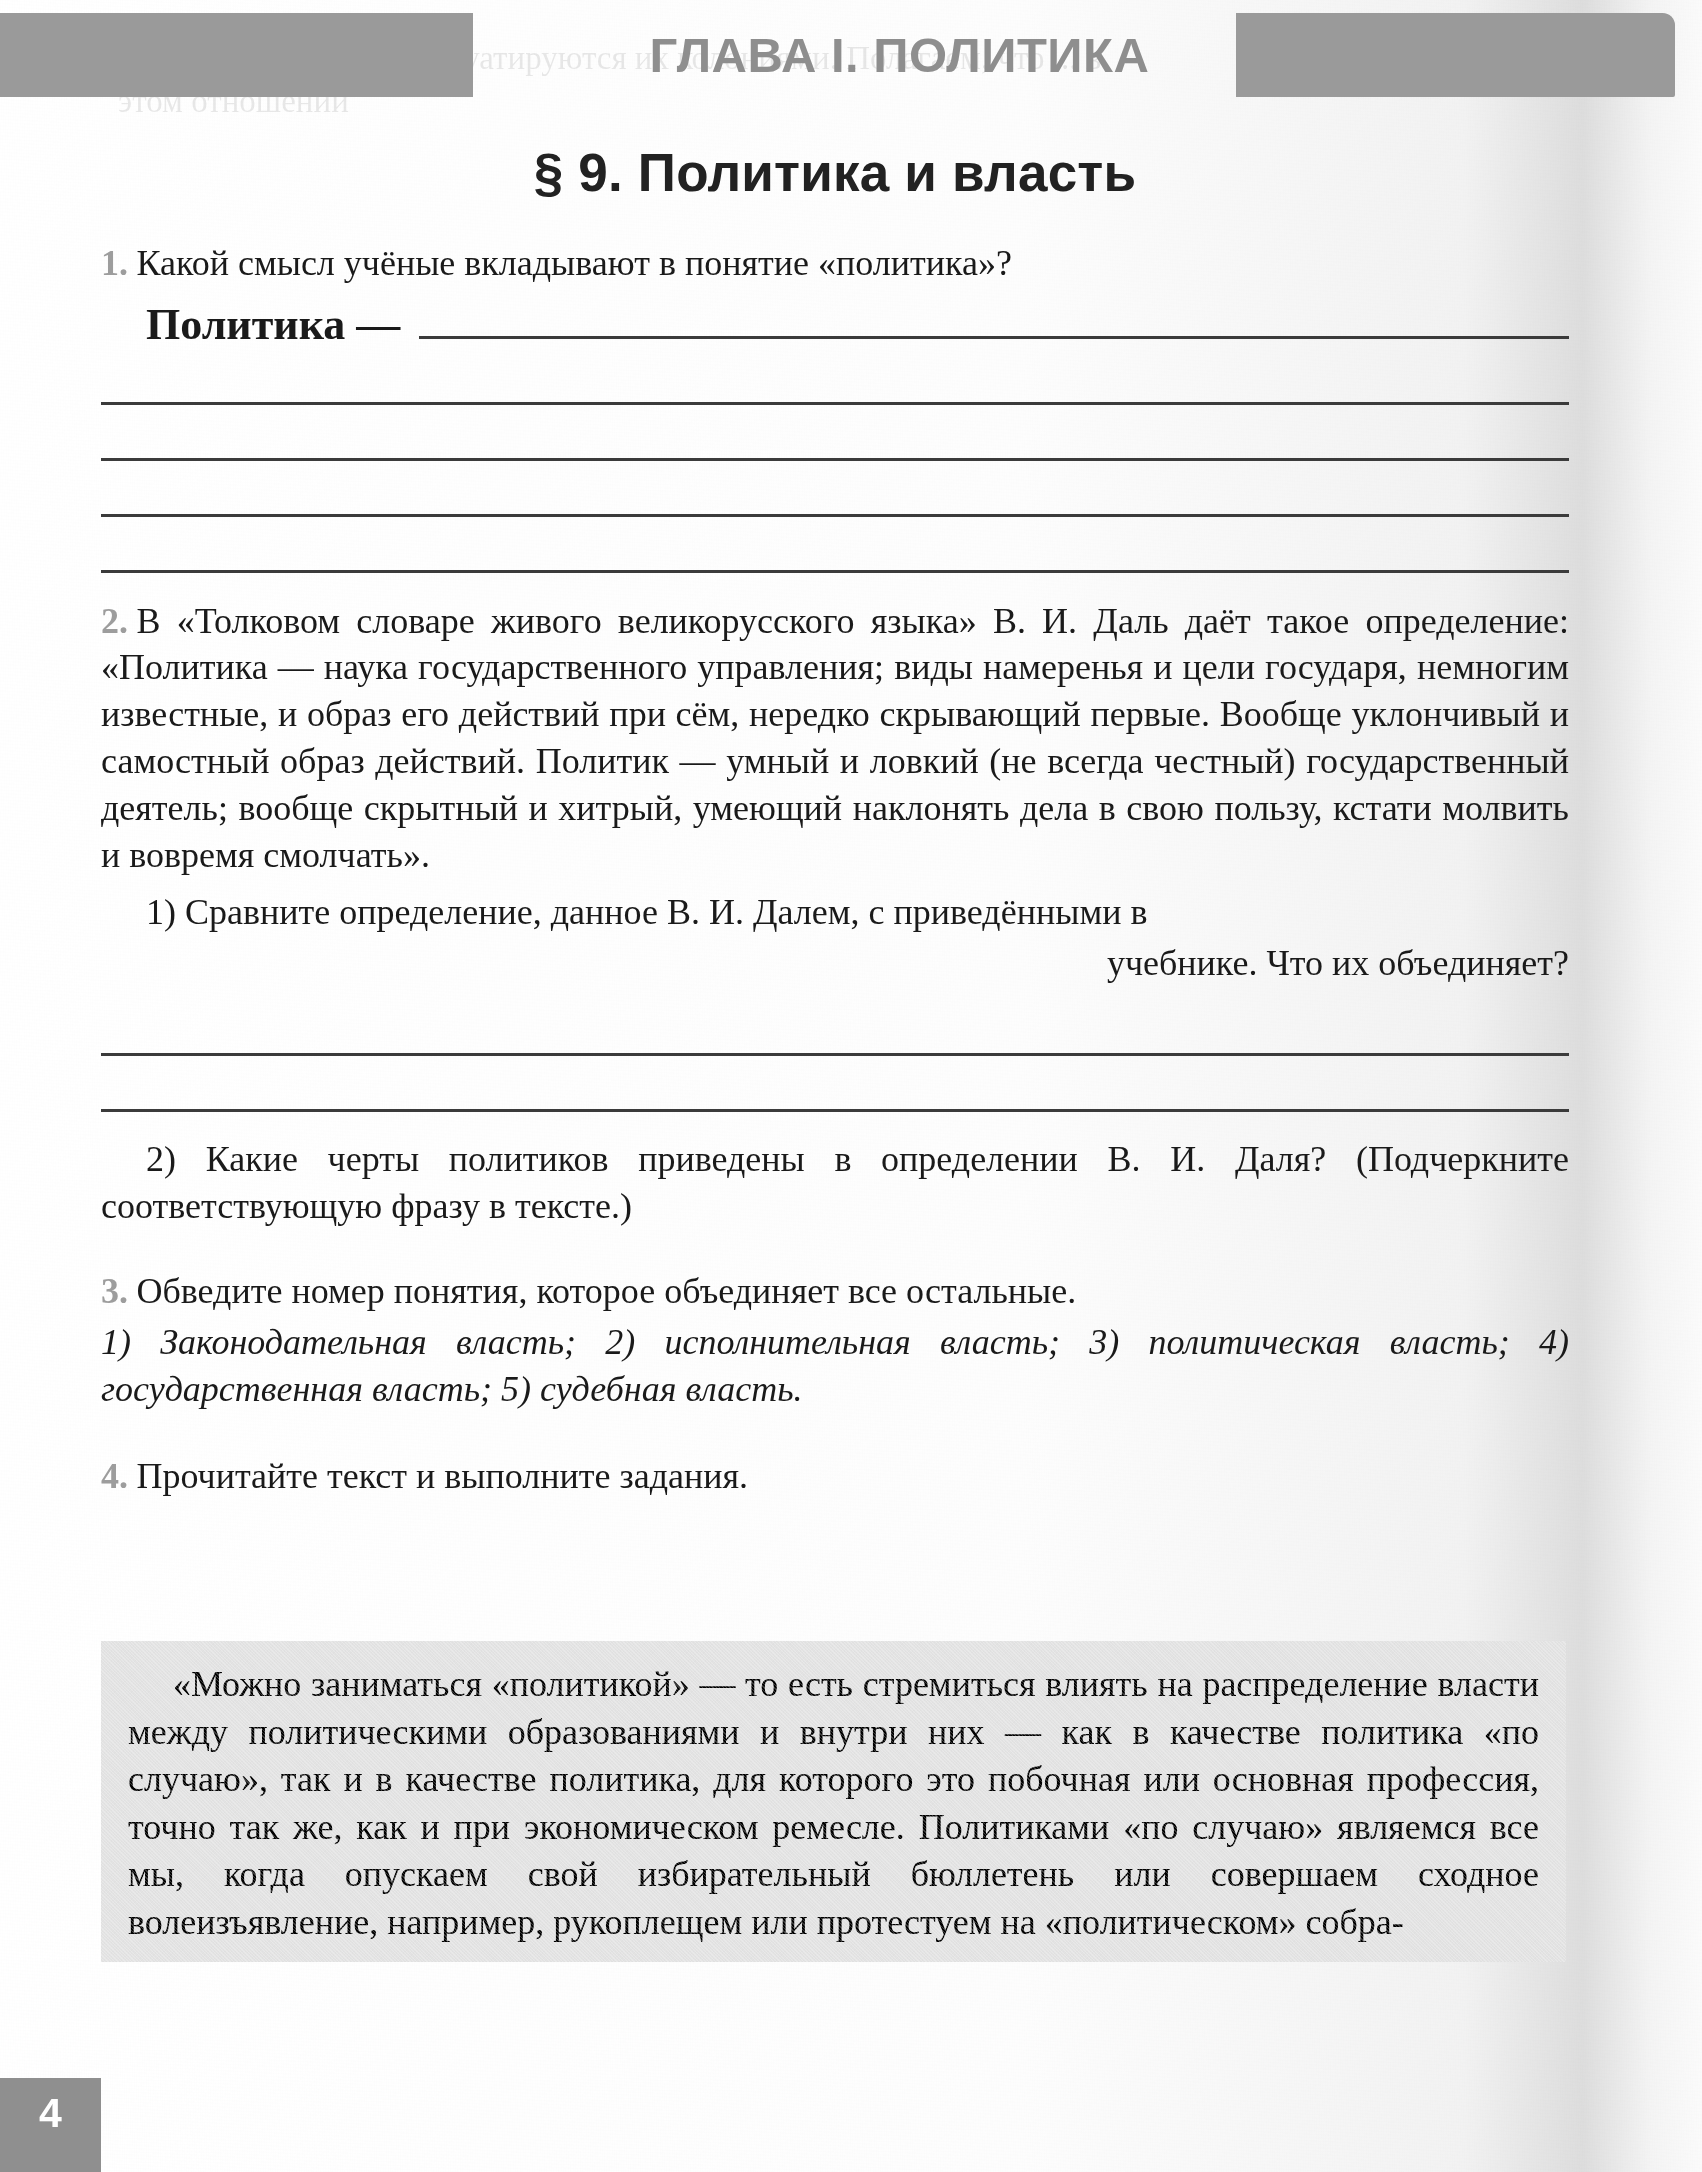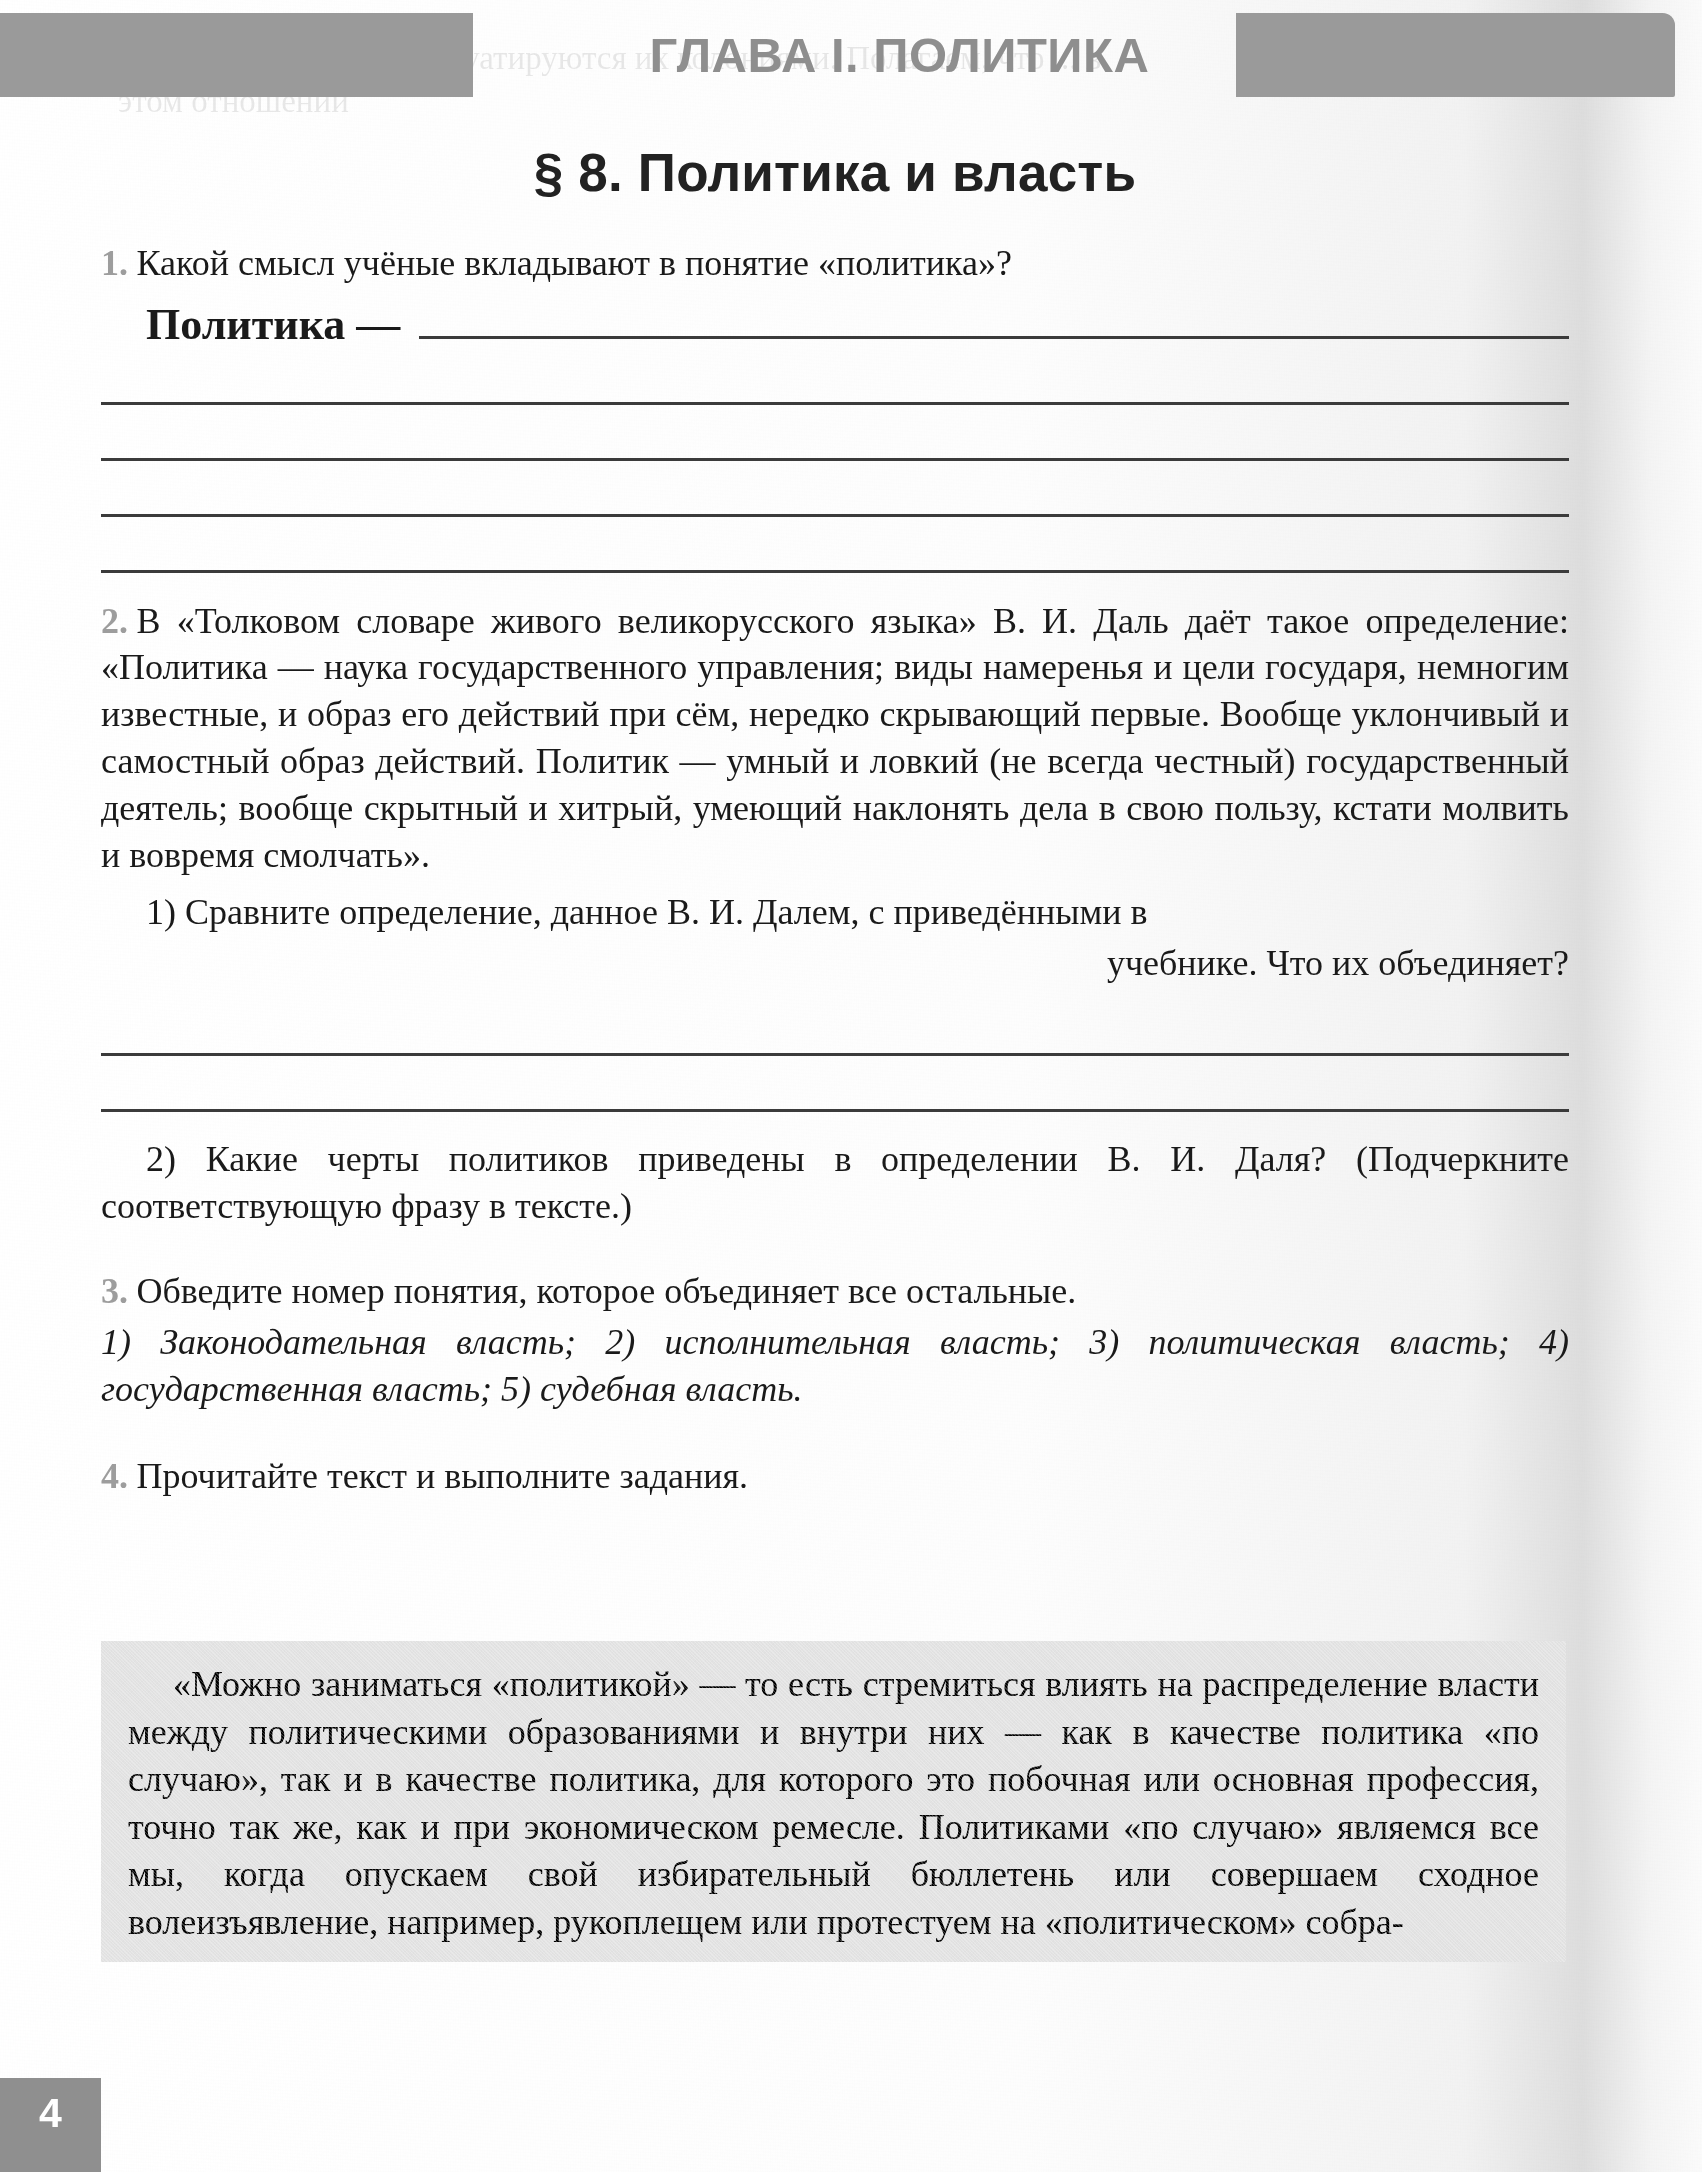--- a/index.html
+++ b/index.html
@@ -228,21 +228,21 @@
 <div class="bleed" style="left:118px; top:37px; width:1038px;">колонии, частью и эксплуатируются их колониями. Полагаем, что ... в этом отношении</div>
 
 <div class="chapter-header">
   <div class="chapter-bar left"></div>
   <div class="chapter-bar right"></div>
   <div class="chapter-title">ГЛАВА I. ПОЛИТИКА</div>
 </div>
 
 <div class="content">
 
-  <h1 class="section-title">§ 8. Политика и власть</h1>
+  <h1 class="section-title">§ 9. Политика и власть</h1>
 
   <div>
     <p class="q q-first-line"><span class="q-num">1.</span><span style="margin-left:8.5px;">Какой смысл учёные вкладывают в понятие «политика»?</span></p>
 
     <div class="term-line">
       <span class="label">Политика —</span>
       <span class="rule"></span>
     </div>
 
     <div class="answer-lines">

